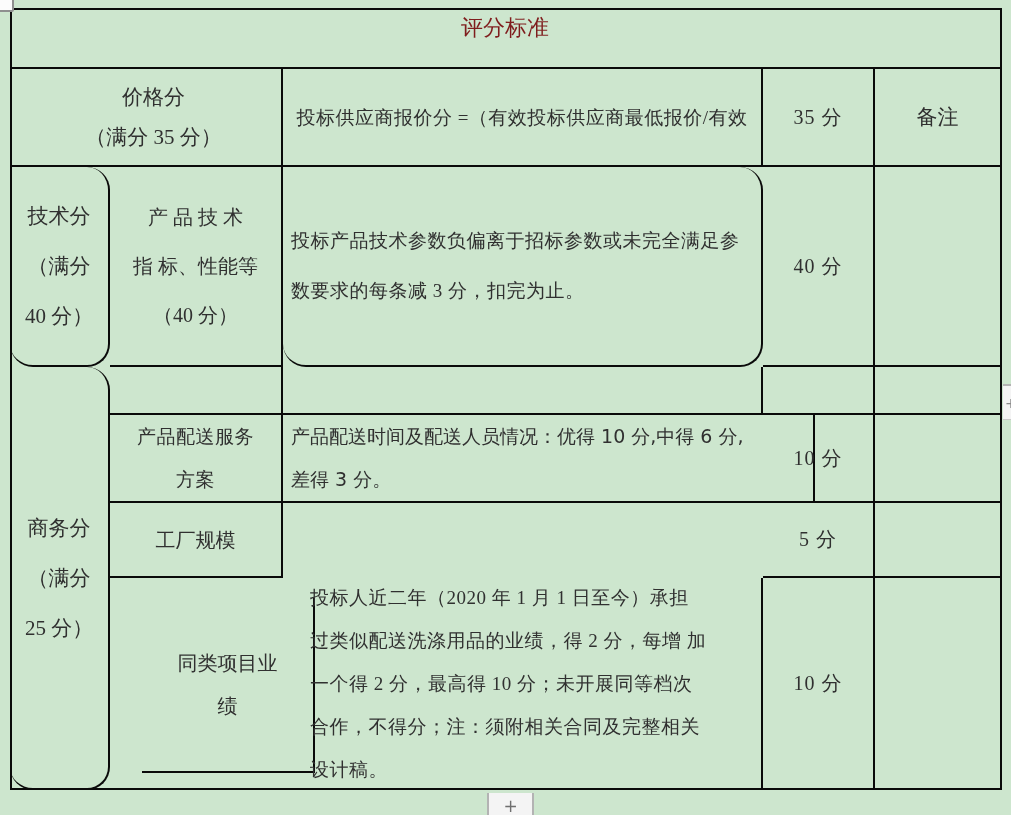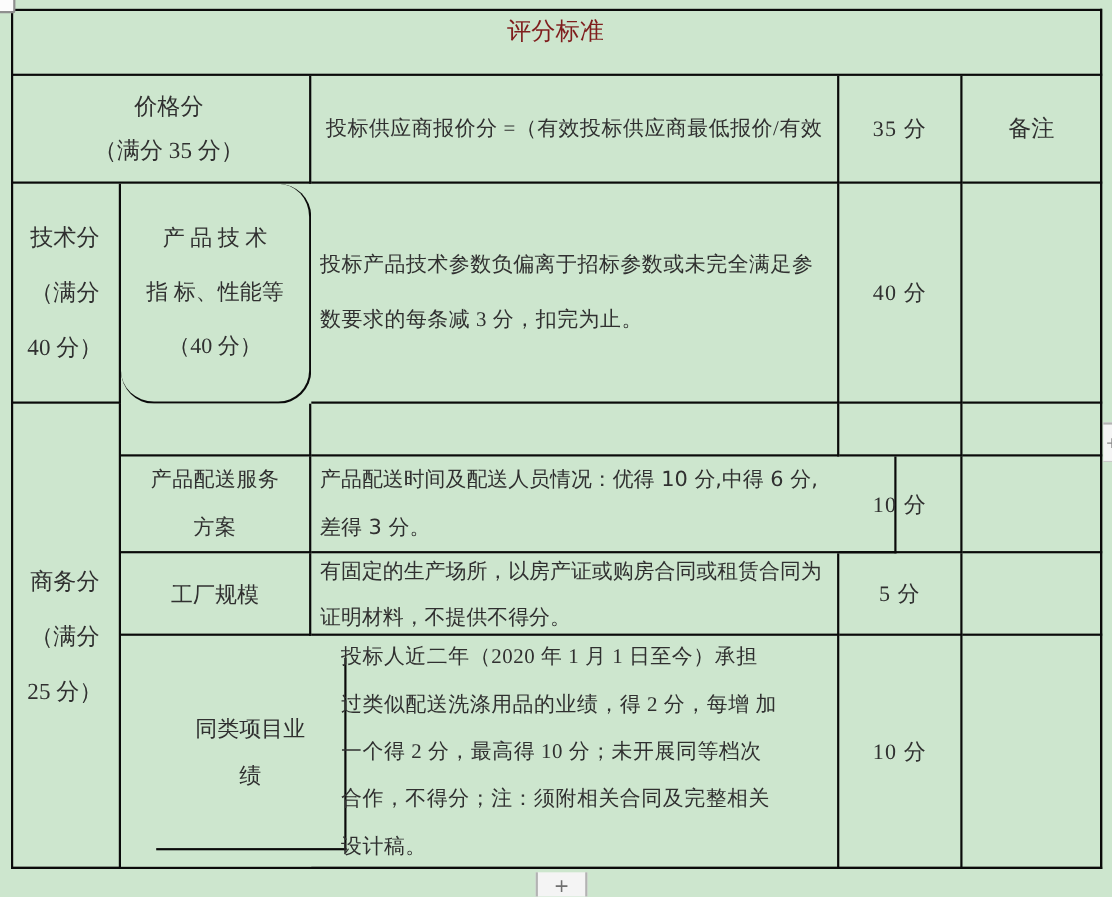--- a/index.html
+++ b/index.html
@@ -23,22 +23,22 @@
   .song{font-family:"Liberation Serif","DejaVu Serif",serif;}
   .hei{font-family:"DejaVu Sans","Liberation Sans",sans-serif;}
   .t22{font-size:22px;line-height:30px;color:#7f1d1d;}
   .t21{font-size:21px;line-height:50px;}
   .t20{font-size:20px;line-height:44px;}
   .t19{font-size:19px;line-height:43px;letter-spacing:0.5px;}
   .lh38{line-height:39px;}
   .lh40{line-height:40px;padding-left:16px;}
   .lh43{line-height:43px;}
   .lh42{line-height:42px;}
-  .lh48{line-height:49px;border-radius:30px;}
-  .lh50{line-height:50px;}
+  .lh48{line-height:49px;}
+  .lh50{line-height:50px;border-radius:23px;}
   .score{font-size:20px;letter-spacing:1px;}
   
   .add-row-btn{
     position:absolute;left:487px;top:793px;width:43px;height:26px;
     background:#f4f4f4;border-left:2px solid #b3b3b3;border-right:2px solid #b3b3b3;
     display:flex;align-items:center;justify-content:center;
     color:#6f6f6f;font-family:"DejaVu Sans","Liberation Sans",sans-serif;font-size:17px;line-height:17px;
   }
   .add-col-btn{
     position:absolute;left:1003px;top:384px;width:20px;height:33px;
@@ -115,24 +115,20 @@
       <span>差得 3 分。</span>
     </div>
     <div class="cell score song" style="left:753px;top:407px;width:112px;height:88px;">
       <span>10 分</span>
     </div>
     <div class="cell" style="left:865px;top:407px;width:127px;height:88px;"></div>
 
     <div class="cell t20 hei" style="left:100px;top:495px;width:173px;height:75px;">
       <span>工厂规模</span>
     </div>
-    <div class="cell left t19 lh42 hei" style="left:273px;top:495px;width:480px;height:75px;letter-spacing:0;">
-      <span>有固定的生产场所，以房产证或购房合同或租赁合同为</span>
-      <span>证明材料，不提供不得分。</span>
-    </div>
     <div class="cell score song" style="left:753px;top:495px;width:112px;height:75px;">
       <span>5 分</span>
     </div>
     <div class="cell" style="left:865px;top:495px;width:127px;height:75px;"></div>
 
     <div class="cell t20 lh43 song" style="left:100px;top:590px;width:173px;height:175px;margin-left:32px;">
       <span>同类项目业</span>
       <span>绩</span>
     </div>
     <div class="cell left t19 lh43 song" style="left:273px;top:570px;width:480px;height:212px;padding-left:27px;">

